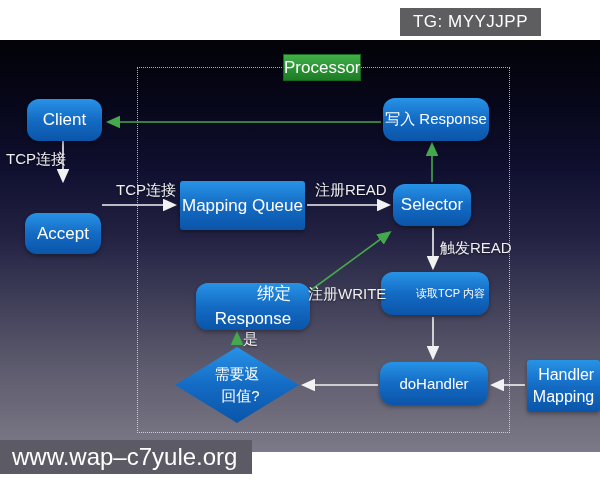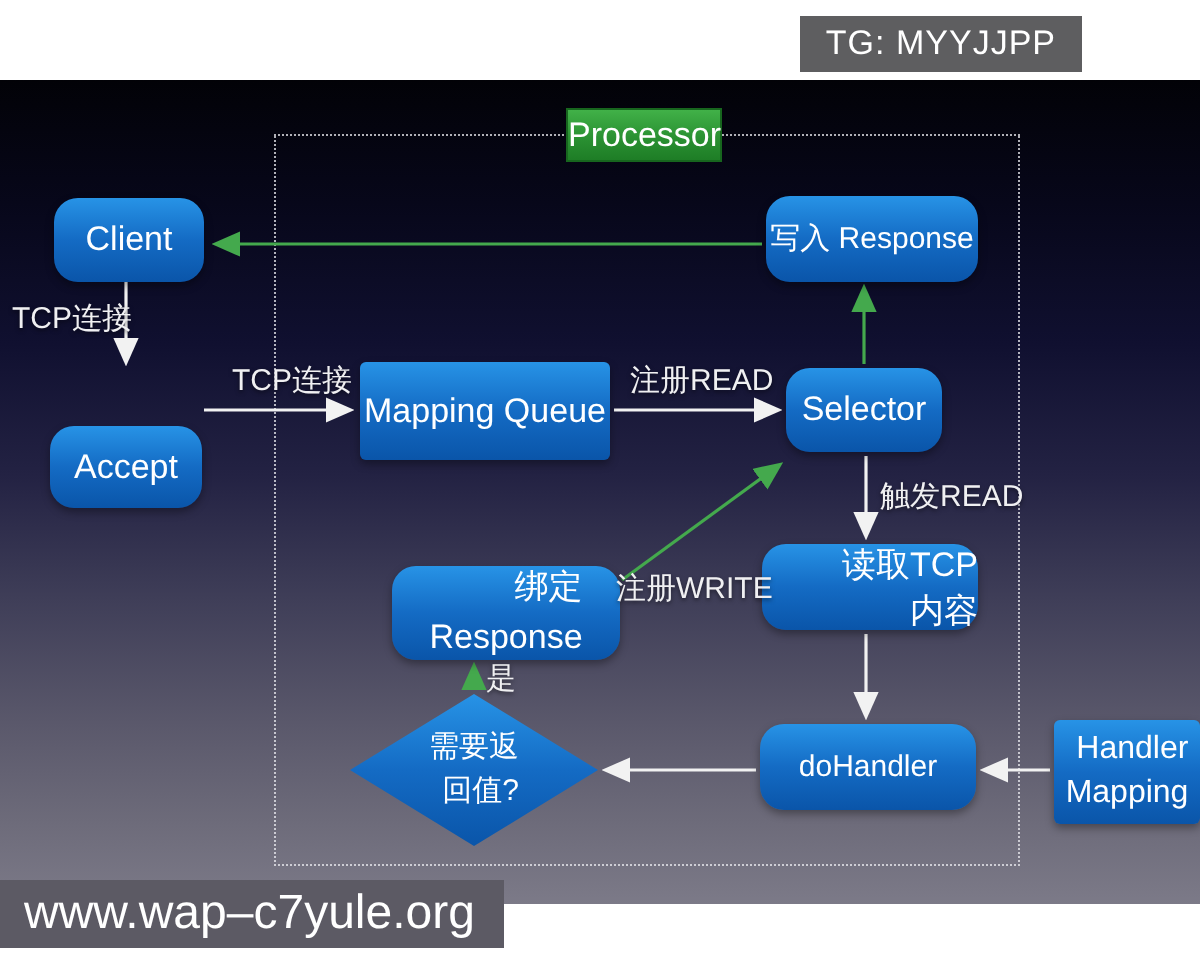--- a/index.html
+++ b/index.html
@@ -52,21 +52,21 @@
   .node.diamond {
     clip-path:polygon(50% 0, 100% 50%, 50% 100%, 0 50%);
     border-radius:0; box-shadow:none; line-height:1.5;
   }
 
   .n-client    { left:27px;  top:59px;  width:75px;  height:42px; }
   .n-accept    { left:25px;  top:133px; width:76px;  height:41px;margin-top:40px; }
   .n-queue     { left:180px; top:141px; width:125px; height:49px; }
   .n-selector  { left:393px; top:144px; width:78px;  height:42px; }
   .n-write     { left:383px; top:58px;  width:106px; height:43px; font-size:15px; }
-  .n-read      { left:381px; top:232px; width:108px; height:43px; font-size:17px;padding-left:31px; }
+  .n-read      { left:381px; top:232px; width:108px; height:43px; font-size:11px;padding-left:31px; }
   .n-dohandler { left:380px; top:322px; width:108px; height:43px; font-size:15px; }
   .n-mapping   { left:527px; top:320px; width:73px;  height:52px; font-size:16px; line-height:1.35; border-radius:2px; }
   .n-bind      { left:196px; top:243px; width:114px; height:47px; font-size:17px; line-height:1.45; }
   .n-diamond   { left:175px; top:307px; width:124px; height:76px; font-size:15px; }
 
   .edge-label {
     position:absolute; color:#f0f0f2; font-size:15px;
     white-space:nowrap; z-index:3; text-shadow:0 1px 2px rgba(0,0,0,0.5);text-align:center;
   }
   .l-tcp1      { left:6px;   top:110px; }

